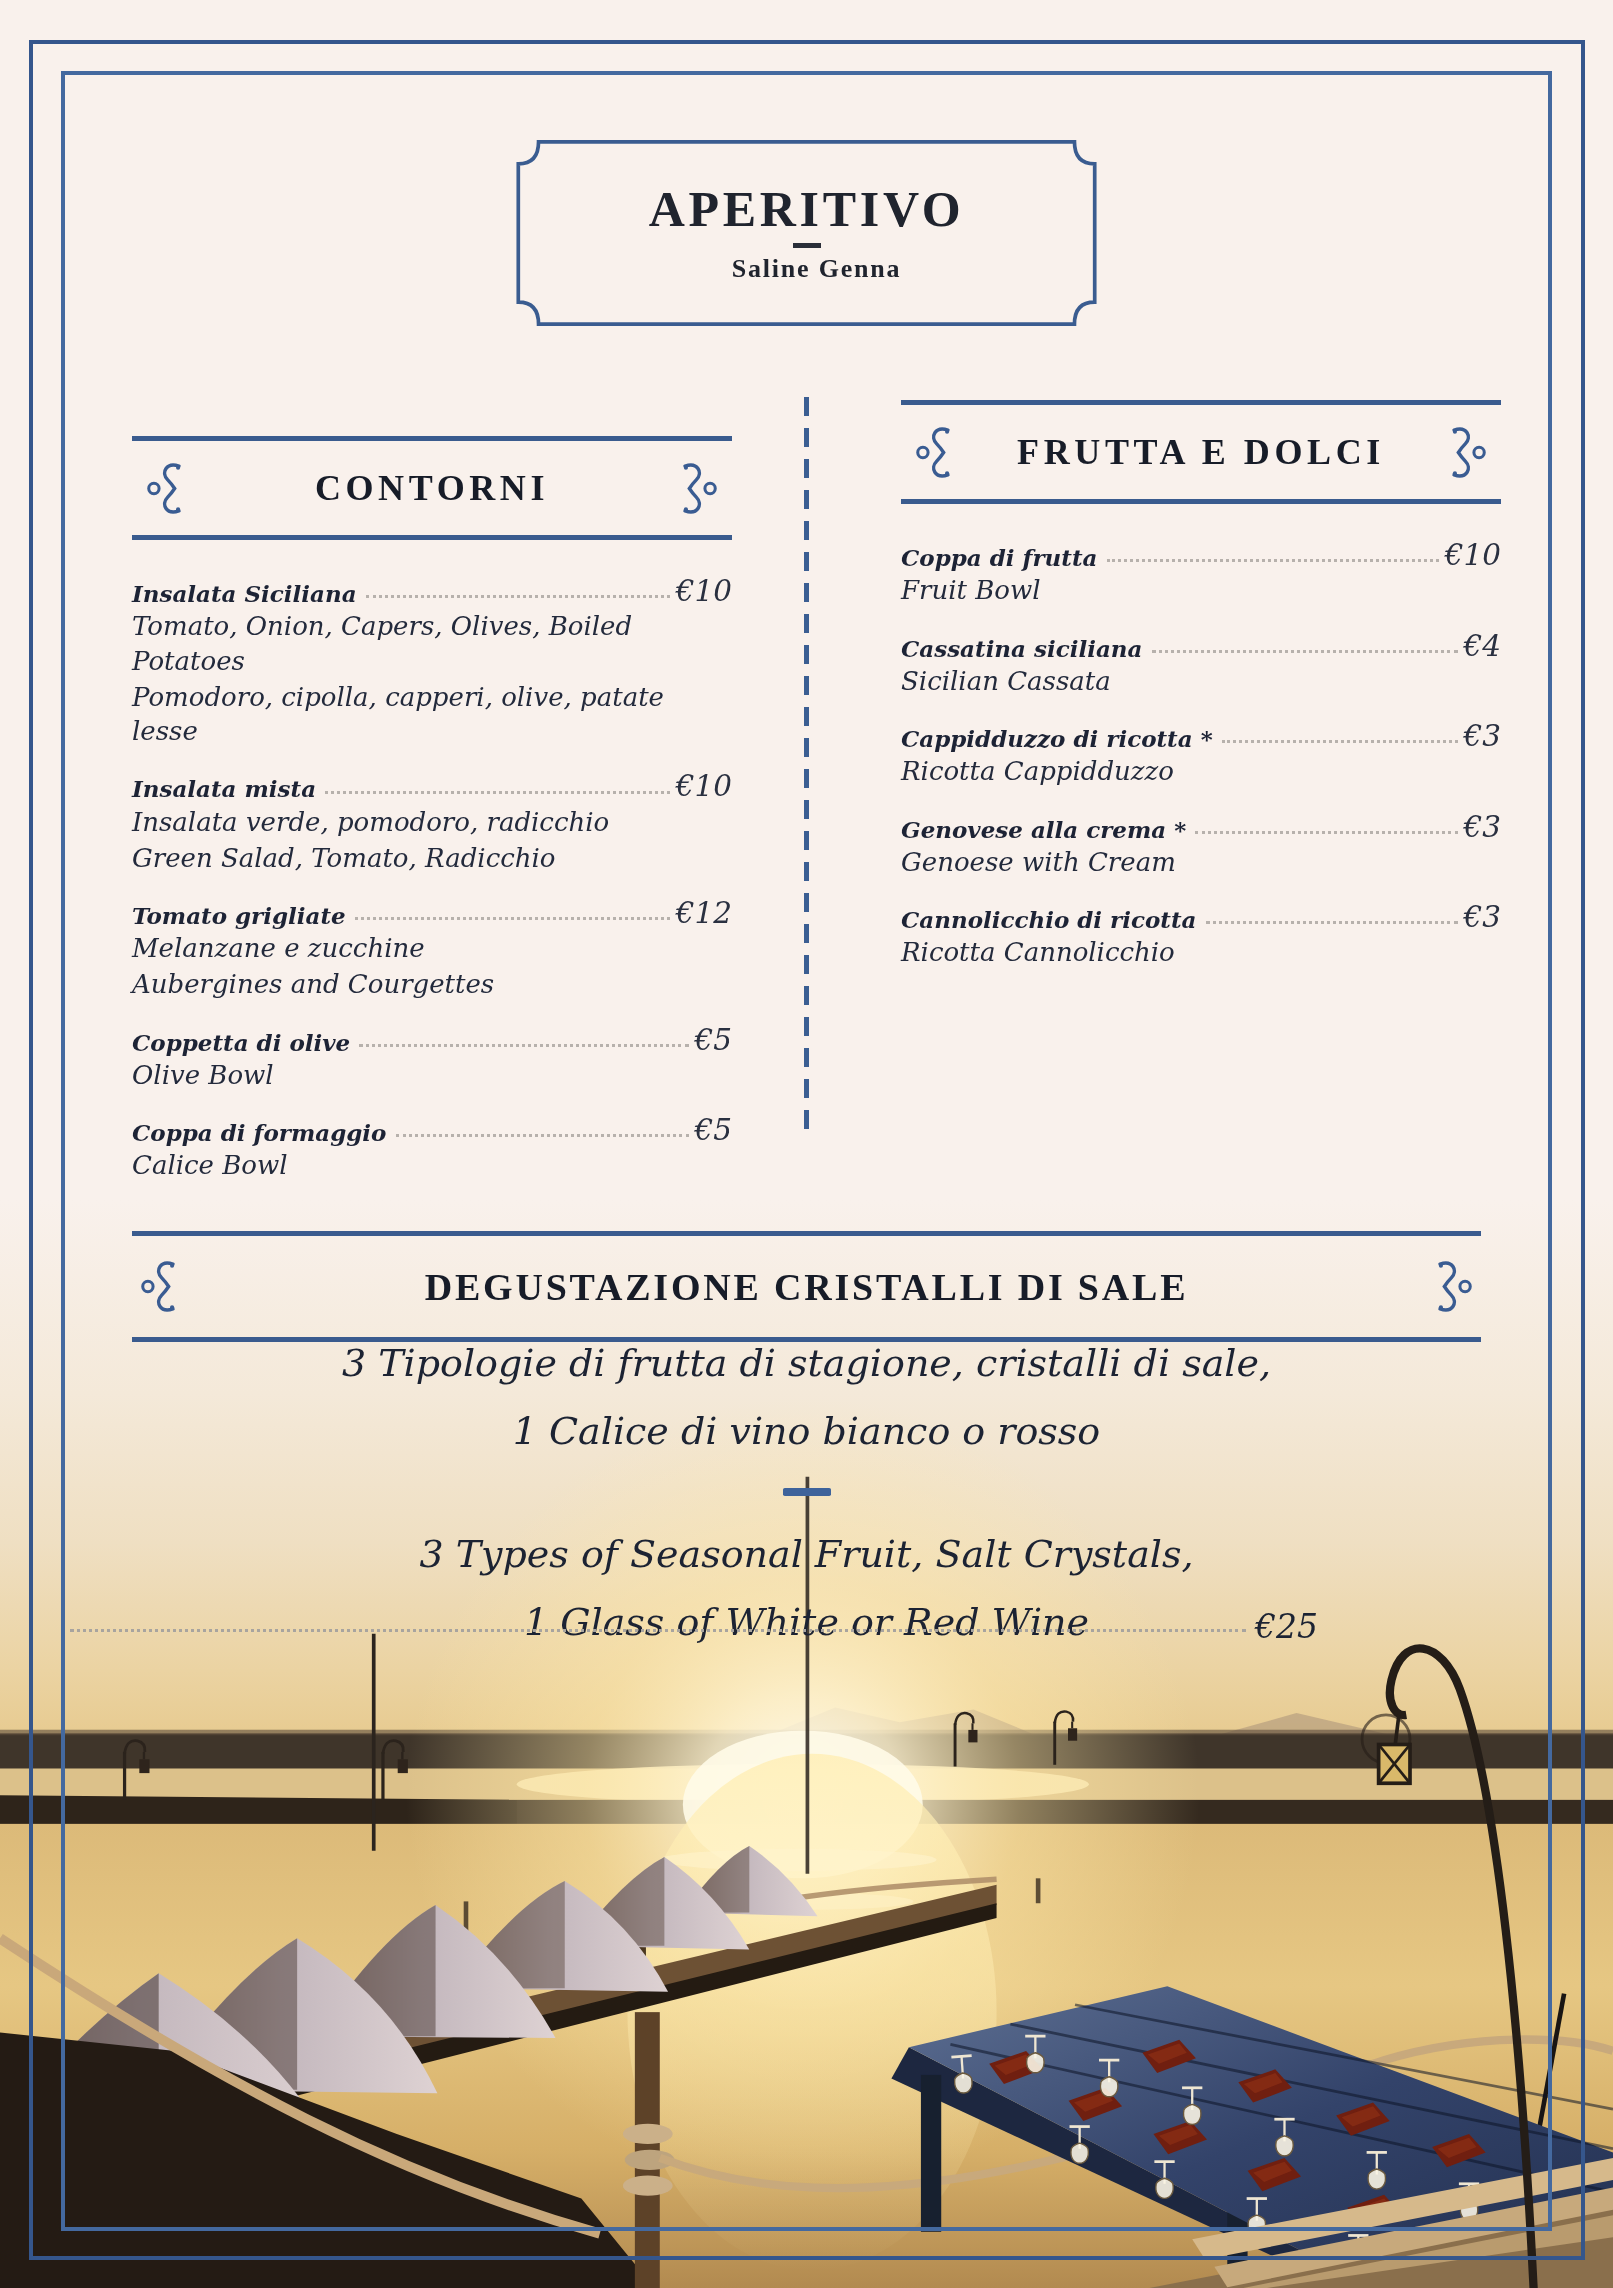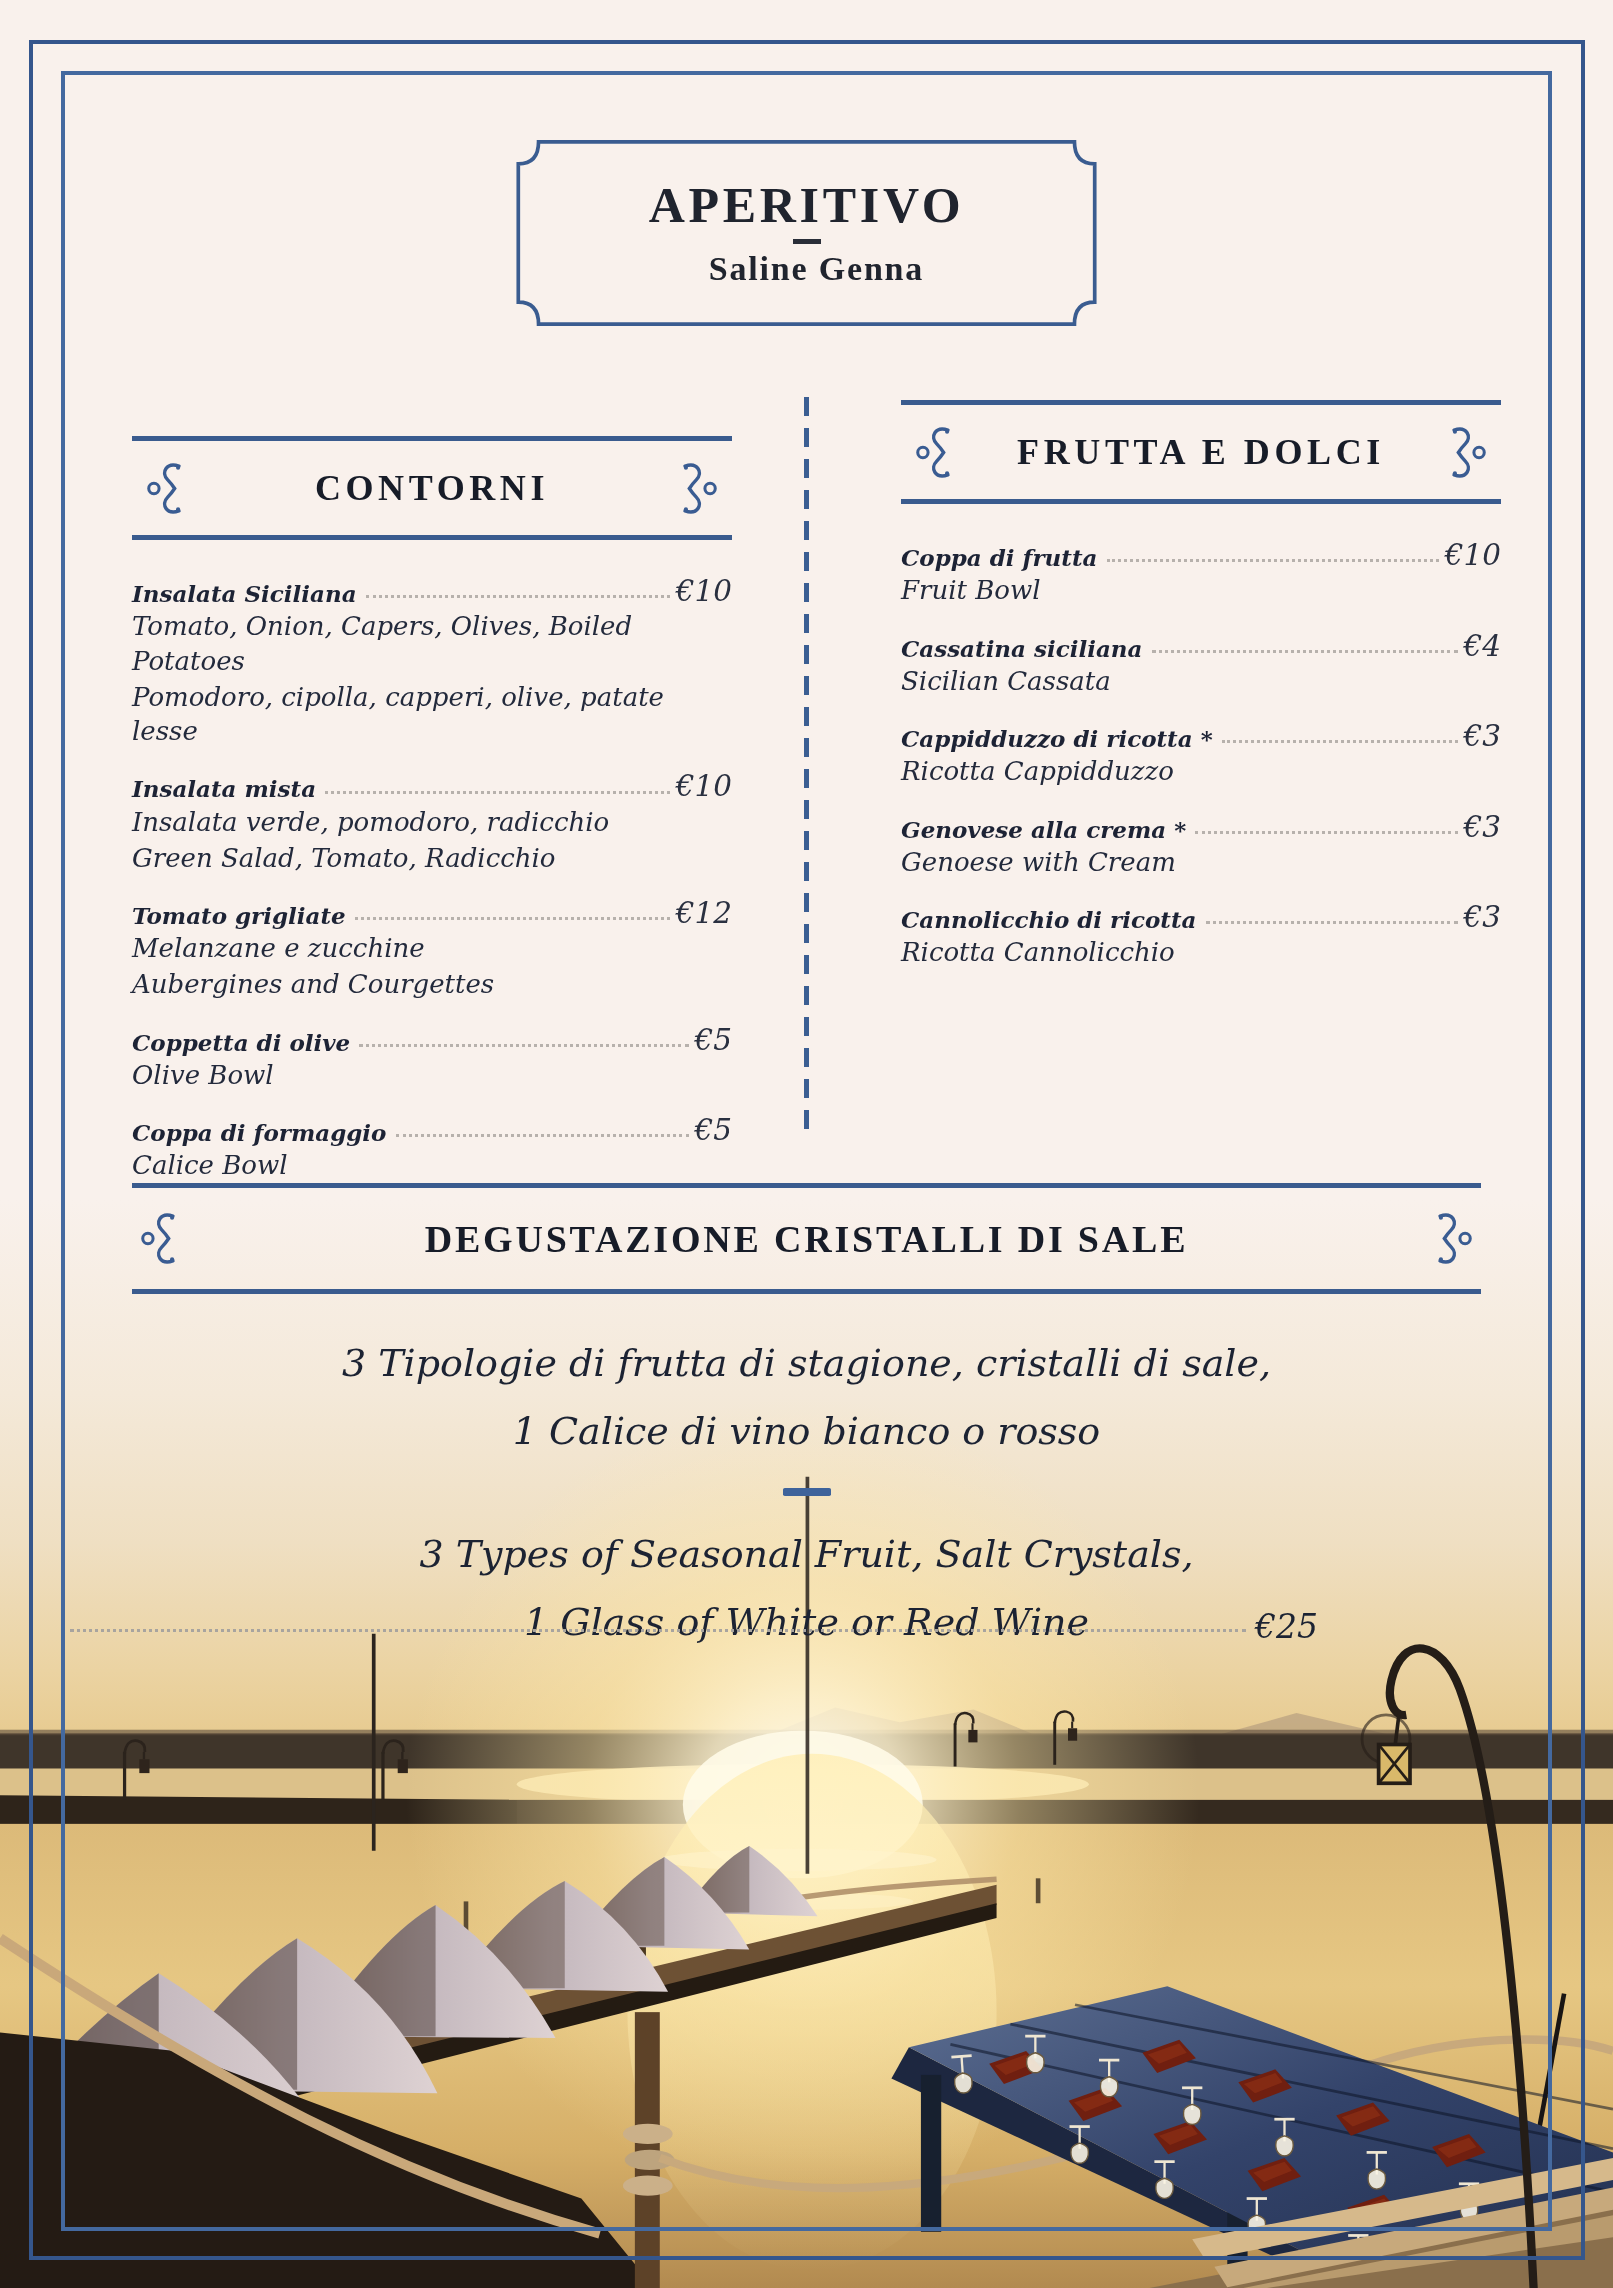--- a/index.html
+++ b/index.html
@@ -24,21 +24,21 @@
   .frame.inner{left:61px;top:71px;width:1491px;height:2160px;border:4.6px solid var(--inner-blue);}
 
   
   .title-box{position:absolute;left:516px;top:140px;width:581px;height:186px;z-index:3;}
   .title-box svg.box-border{position:absolute;left:0;top:0;}
   .title-inner{position:absolute;inset:0;display:flex;flex-direction:column;
                align-items:center;justify-content:center;}
   .title-main{font-family:"Liberation Serif", serif;font-weight:bold;font-size:50px;
               letter-spacing:3.7px;color:#20242e;line-height:1;}
   .title-dash{width:28px;height:5.5px;background:#2a2e38;margin:9.2px 0 8.3px 0;}
-  .title-sub{font-family:"Liberation Serif", serif;font-weight:bold;font-size:34px;
+  .title-sub{font-family:"Liberation Serif", serif;font-weight:bold;font-size:26px;
              letter-spacing:1.8px;color:#20242e;line-height:1;margin-left:20px;}
 
   
   .col{position:absolute;width:600px;z-index:3;}
   .col.left{left:132px;top:436px;}
   .col.right{left:881px;top:400px;margin-left:20px;}
   .sec-head{border-top:5.5px solid var(--rule-blue);border-bottom:5.5px solid var(--rule-blue);
             display:flex;align-items:center;justify-content:space-between;
             padding:18.5px 13px;}
   .sec-head h2{margin:0;font-family:"Liberation Serif", serif;font-weight:bold;
@@ -54,21 +54,21 @@
   .dots{flex:1;border-bottom:3.7px dotted var(--dots-gray);margin:0 5.5px 9.2px 9.2px;min-width:28px;}
   .item-price{font-style:italic;font-size:29.5px;color:#2a3040;line-height:1.1;}
   .item-desc{font-style:italic;font-size:26px;color:#232a3c;line-height:1.32;margin-top:1.8px;}
 
   
   .divider{position:absolute;left:804px;top:397px;width:4.6px;height:743px;z-index:3;
            background:repeating-linear-gradient(to bottom,#3b5e92 0 18.5px,transparent 18.5px 31px);}
 
   
   .tasting{position:absolute;left:132px;top:1183px;width:1349px;z-index:3;}
-  .tasting .sec-head{padding:22px 7.4px;}
+  .tasting .sec-head{padding:22px 7.4px;margin-top:48px;}
   .tasting .sec-head h2{font-size:38px;letter-spacing:2.8px;}
   .tasting-body{position:absolute;left:132px;top:1329px;width:1349px;text-align:center;z-index:3;}
   .tb-line{font-style:italic;font-size:38px;color:#1c2333;line-height:1.8;}
   .tb-dash{width:48px;height:8.3px;background:#3e639b;border-radius:1.8px;margin:22px auto 24px auto;}
   .tasting-price-line{position:absolute;left:70px;top:1610px;width:1248px;display:flex;
                       align-items:flex-end;z-index:6;}
   .tasting-price-line .dots{border-bottom:3.7px dotted #a8a49f;margin:0 9.2px 11px 0;}
   .tasting-price{font-style:italic;font-size:33px;color:#1c2333;line-height:1;}
 </style>
 </head>

